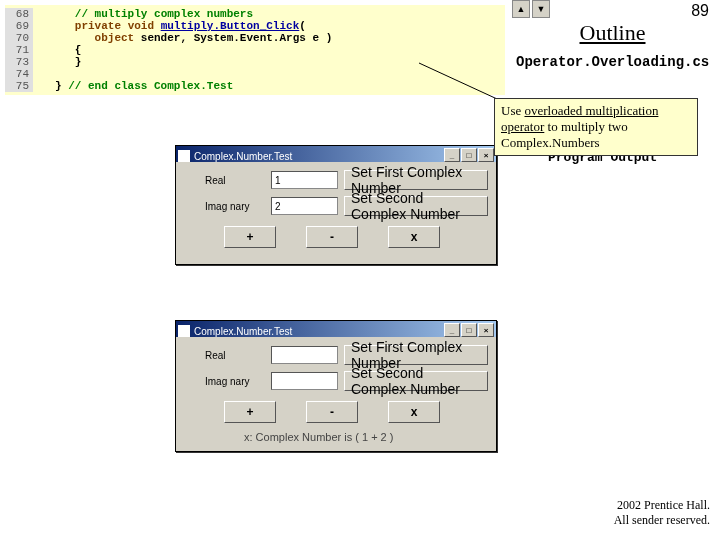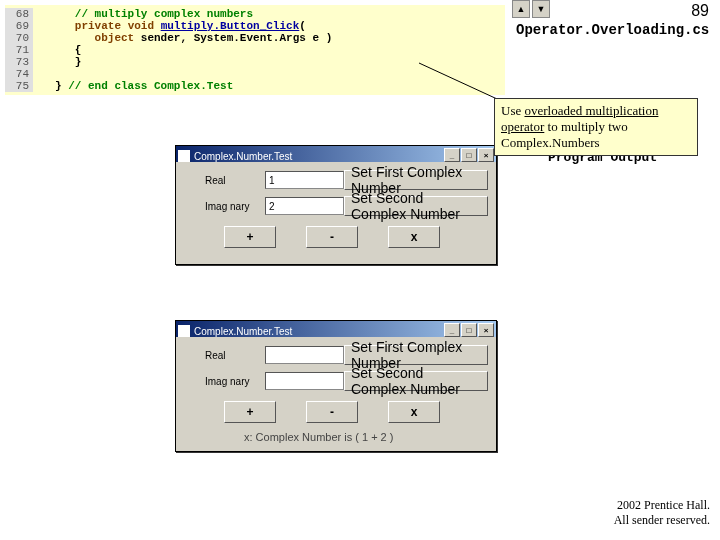--- a/index.html
+++ b/index.html
@@ -139,20 +139,21 @@
     display: flex; align-items:center; justify-content:center;
     color:#000; font-size:8px; font-weight:bold;
   }
   .dlg-body {
     padding: 8px;
   }
   .row {
     display: flex;
     align-items: center;
     margin-bottom: 6px;
+    gap: 6px;
     padding-left: 21px;
   }
   .lbl {
     width: 60px;
   }
   .field {
     flex: 1;
     height: 16px;
     background: #fff;
     border: 1px solid #888;
@@ -230,20 +231,21 @@
       <div class="code"><span>} </span><span class="green">// end class Complex.Test</span></div>
     </div>
   </div>
 
 <div class="sidebar">
   <div class="slide-no">89</div>
   <div class="updown">
     <div class="arrow-btn">▲</div>
     <div class="arrow-btn">▼</div>
   </div>
+  <div class="outline-title">Outline</div>
   <div class="filename">Operator.Overloading.cs</div>
 </div>
 
 <div class="prog-output">Program Output</div>
 
 <div class="callout">
   <span>Use </span><span class="ul">overloaded multiplication operator</span><span> to multiply two Complex.Numbers</span>
 </div>
 
 <svg id="callout-line">

